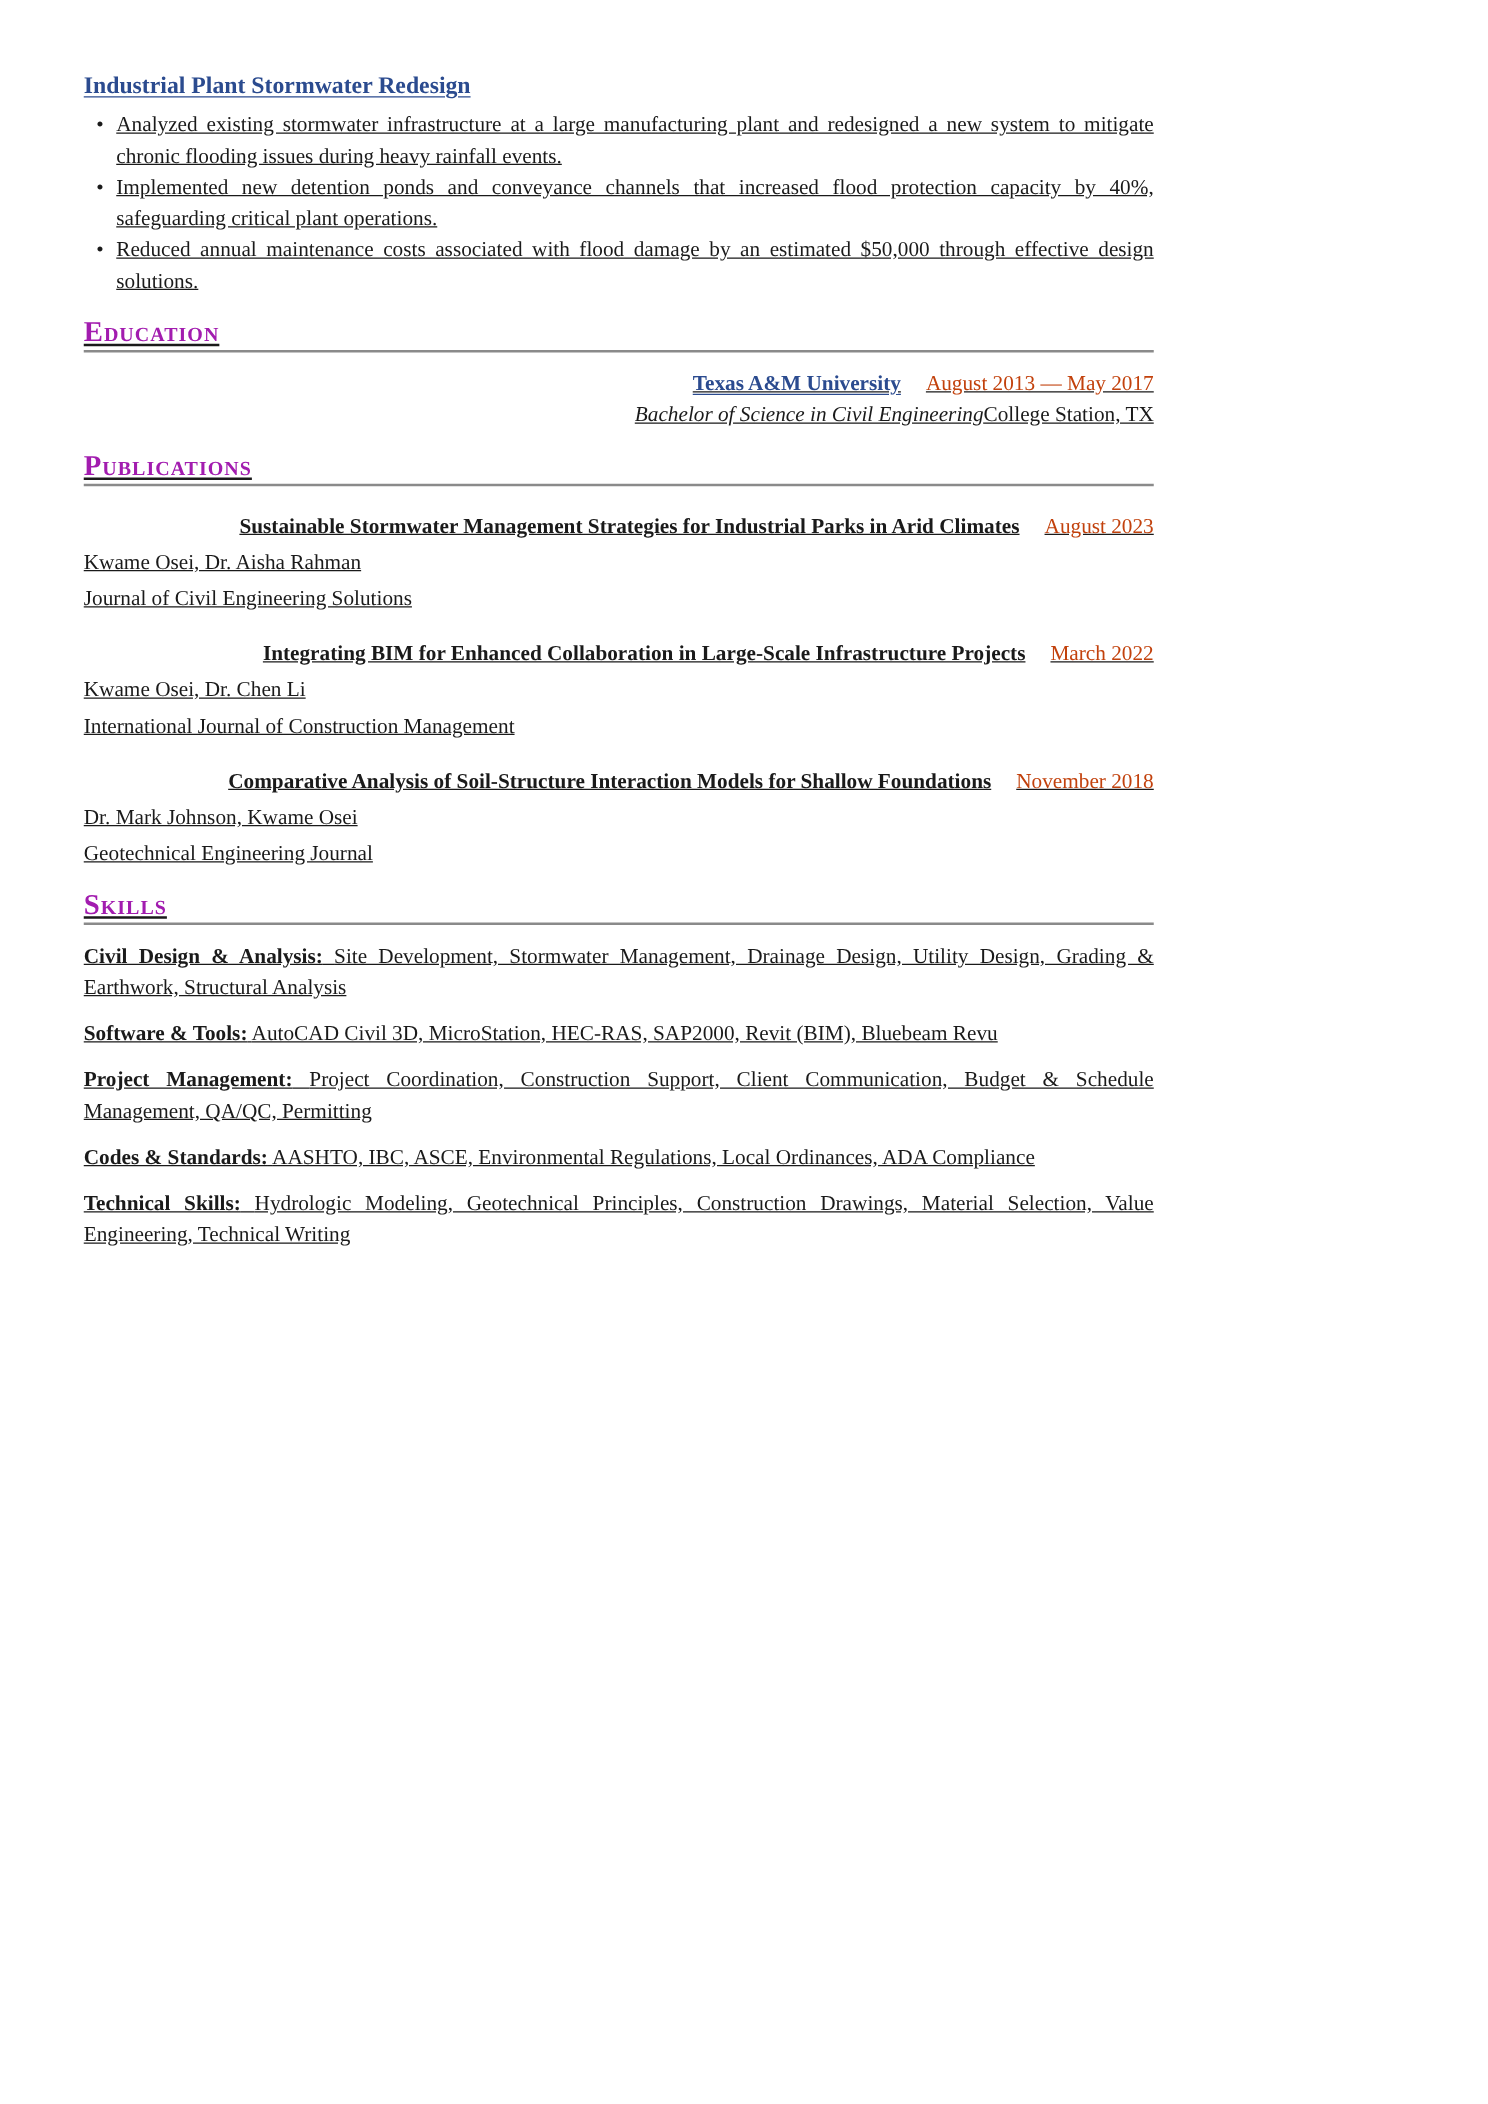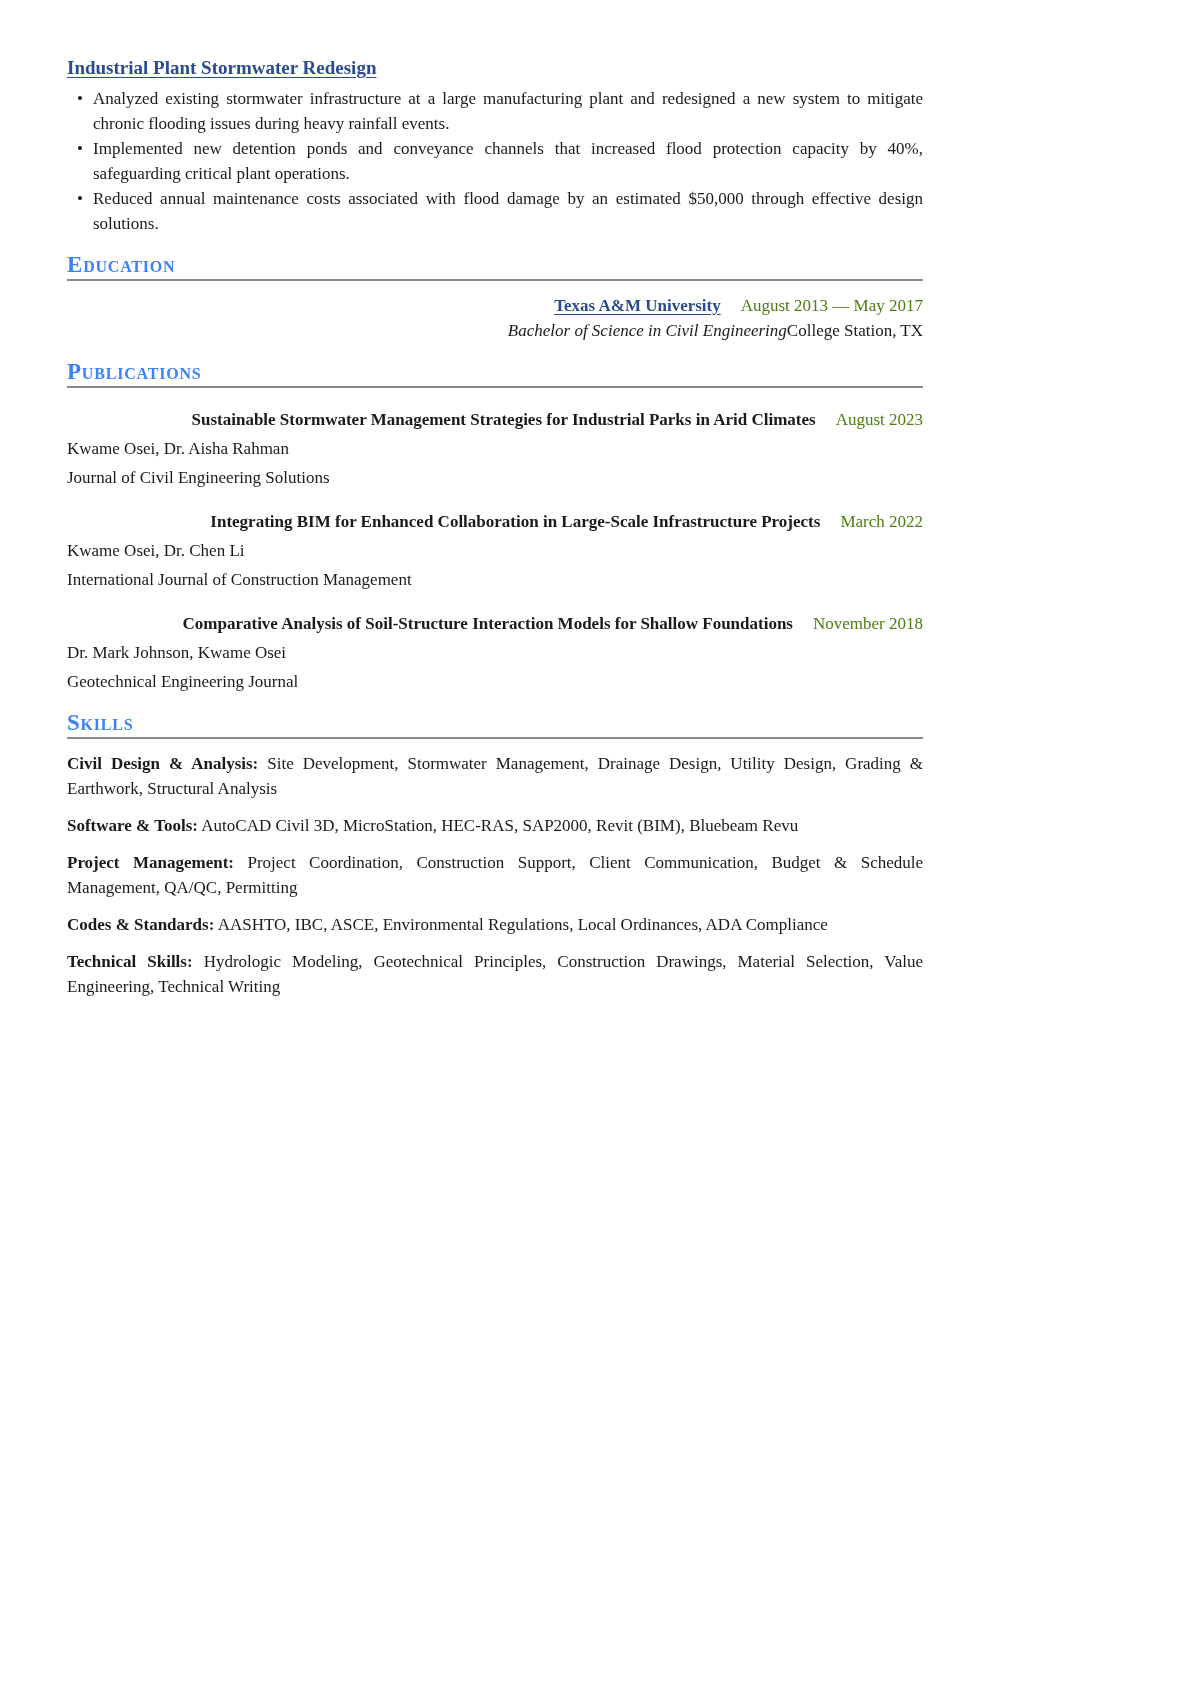--- a/index.html
+++ b/index.html
@@ -9,20 +9,21 @@
     height: 1683px;
     box-sizing: border-box;
     padding: 56px 67px 0 67px;
     overflow: hidden;
     background: #ffffff;
     font-family: "Liberation Serif", "DejaVu Serif", serif;
     font-size: 17px;
     line-height: 25px;
     color: #1a1a1a;
     text-align: justify;
+    text-decoration: underline;
   }
   
   .link {
     color: #2b4b8f;
     font-weight: bold;
     text-decoration: underline;
     text-underline-offset: 3px;
     cursor: pointer;
   }
   .project-title {
@@ -31,21 +32,21 @@
     line-height: 24px;
     margin: 0 0 6px 0;
   }
   
   .section-heading {
     font-variant: small-caps;
     font-weight: bold;
     font-size: 23px;
     line-height: 27px;
     letter-spacing: 0.8px;
-    color: #3b82f6;
+    color: #a21caf;
     border-bottom: 2px solid #8a8a8a;
     padding-bottom: 1px;
     margin: 15px 0 12px 0;
     text-align: left;
   }
   
   ul.bullets {
     margin: 0;
     padding: 0 0 0 26px;
     list-style: none;
@@ -56,21 +57,21 @@
     position: absolute;
     left: -16px;
     top: 0;
   }
   
   .row {
     display: flex;
     justify-content: flex-end;
     align-items: baseline;
   }
-  .date { color: #4d7c0f; white-space: nowrap; padding-left: 20px; }
+  .date { color: #c2410c; white-space: nowrap; padding-left: 20px; }
   .degree { font-style: italic; }
   .edu-bullets { margin-top: 11px; }
   
   .pub { margin: 0 0 2px 0; }
   .pub .pub-title { font-weight: bold; }
   .pub p { margin: 4px 0 4px 0; }
   .pub .row { margin-top: 19px; }
   
   .skill { margin: 0 0 12px 0; }
   .skill strong { font-weight: bold; }

